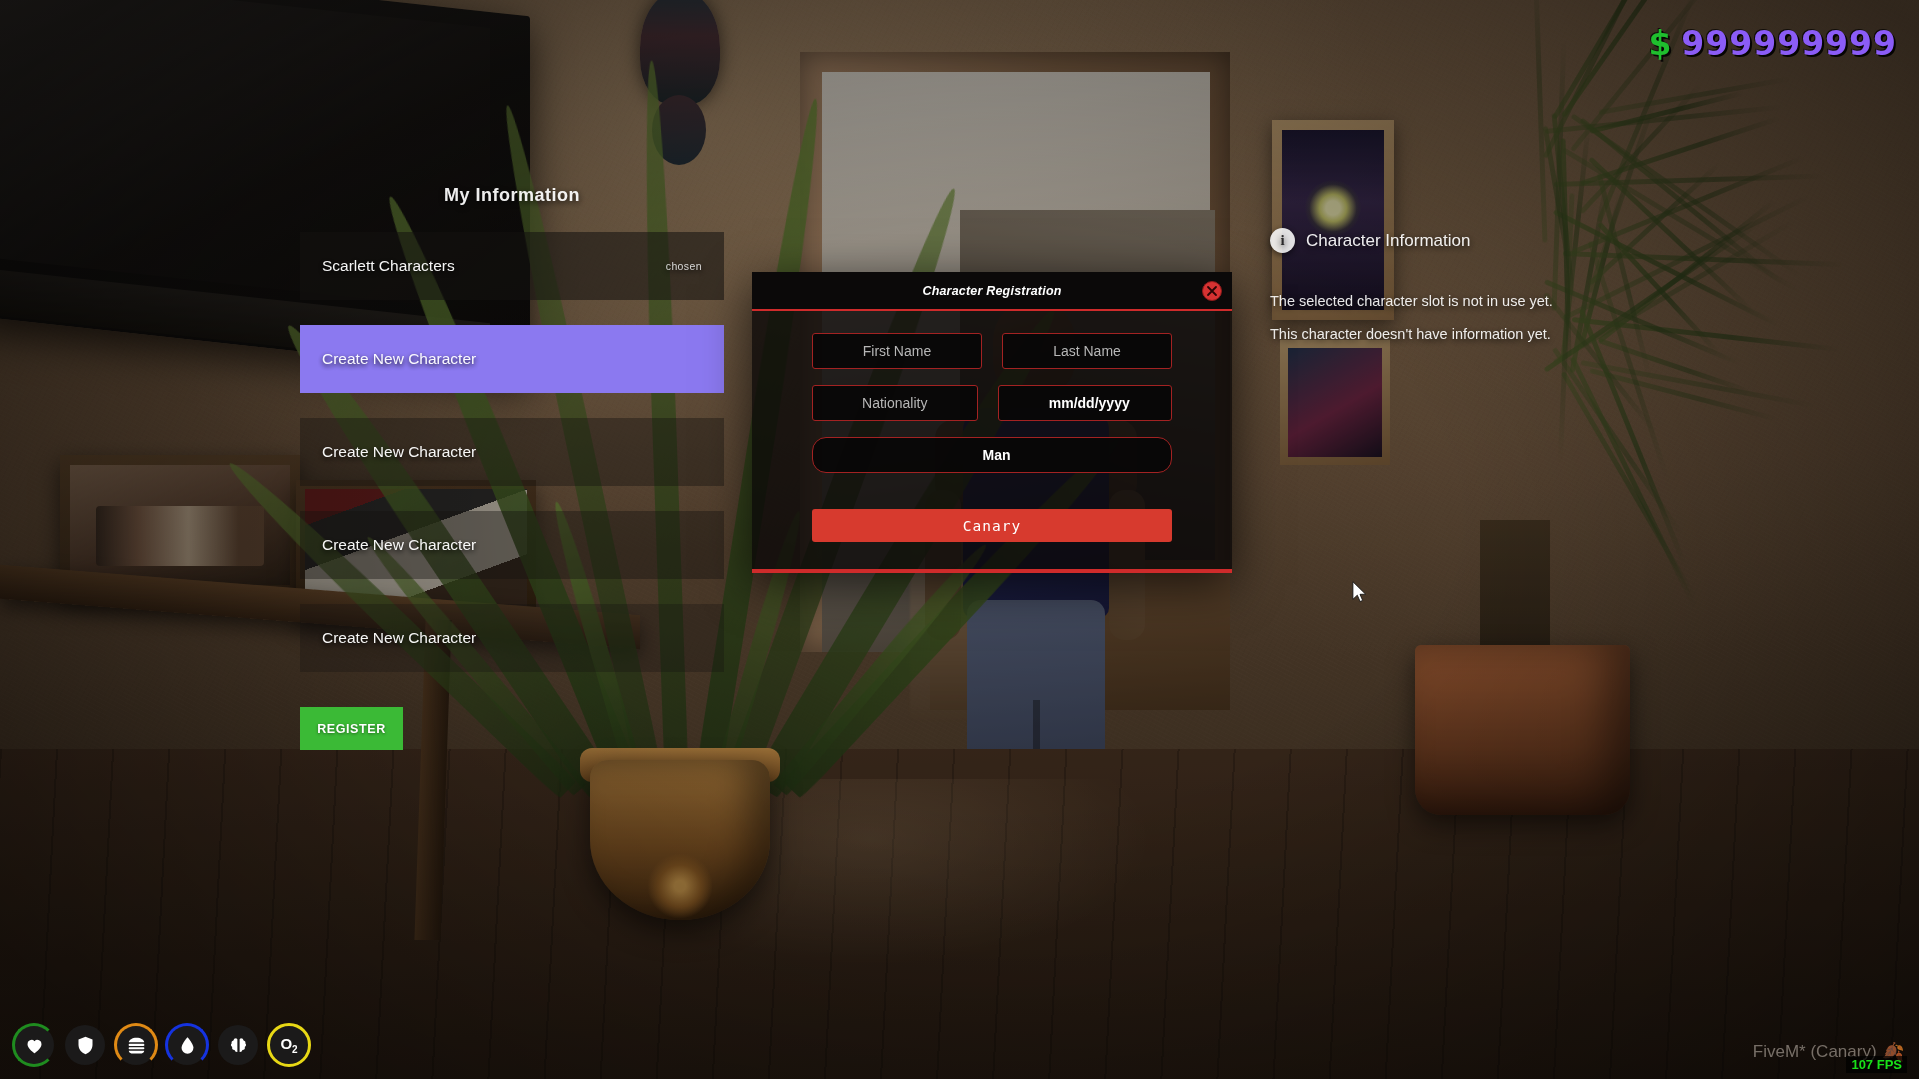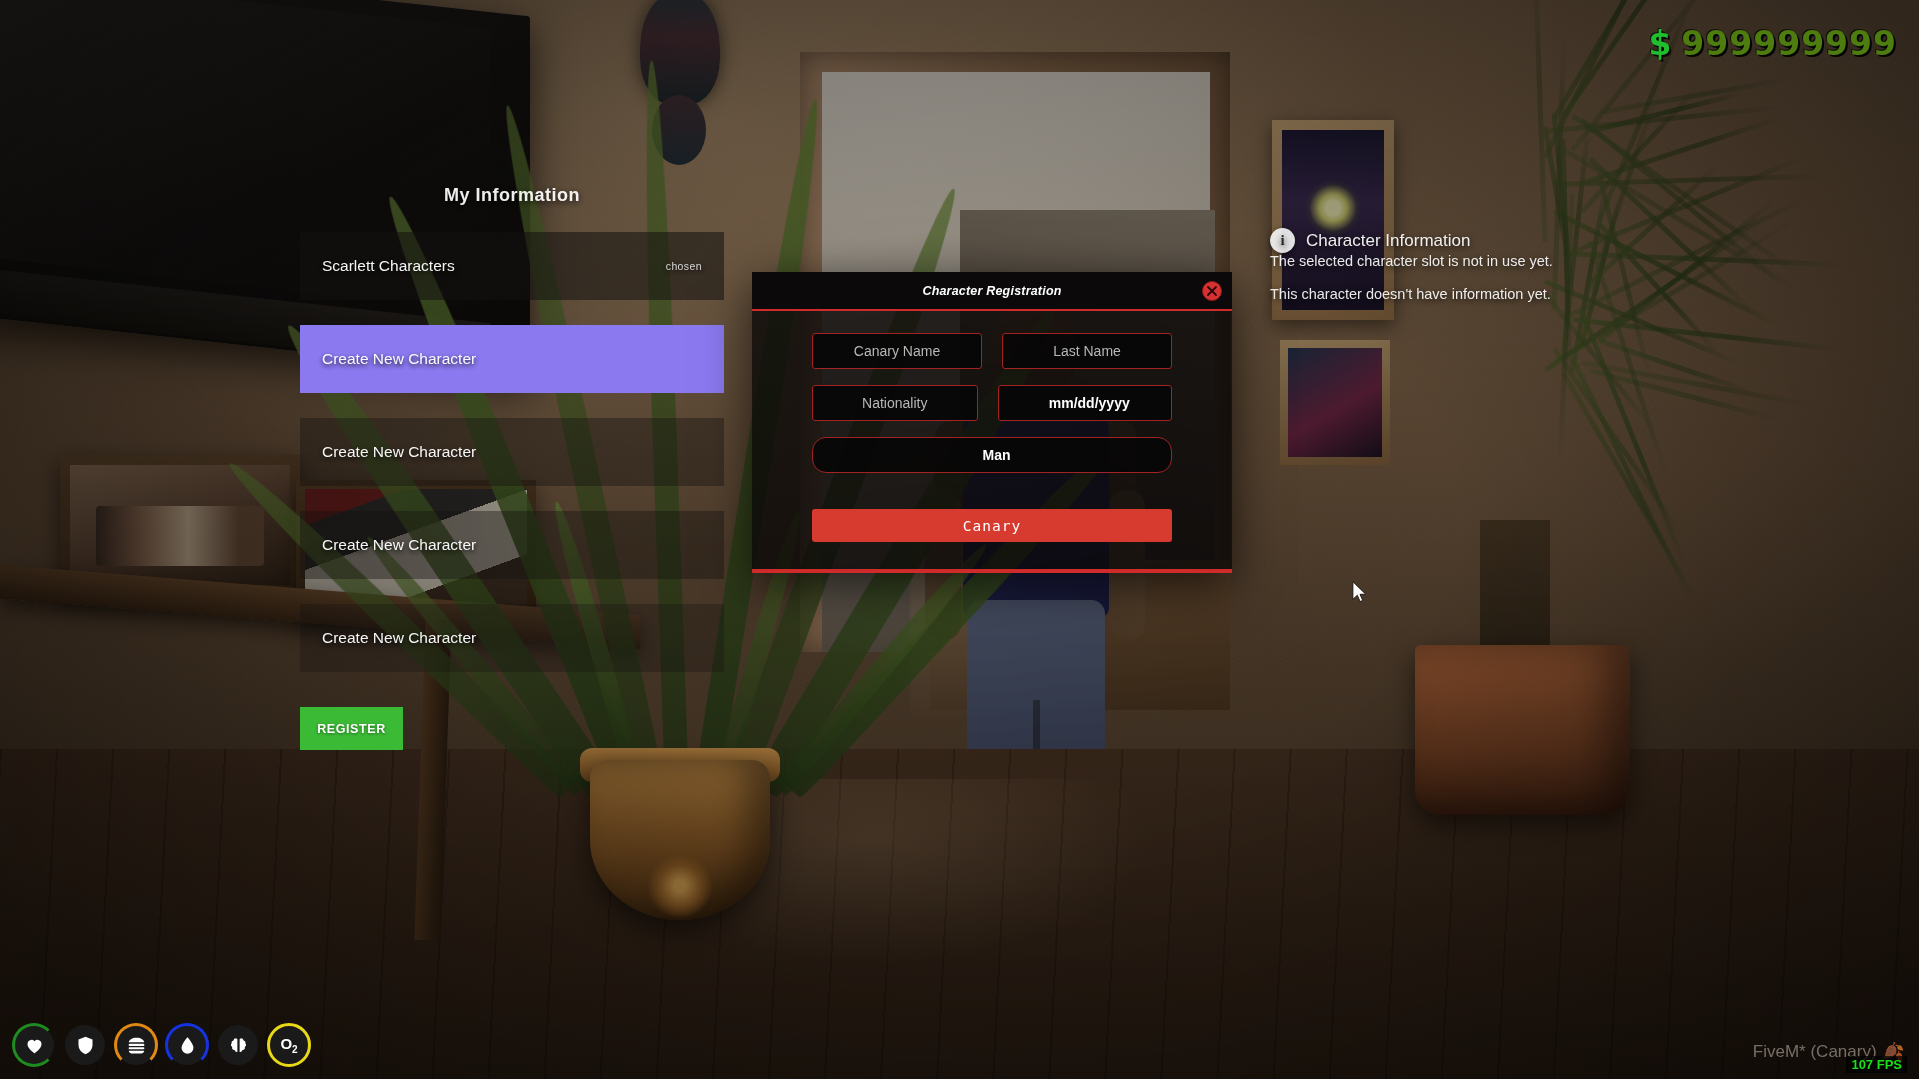--- a/index.html
+++ b/index.html
@@ -239,21 +239,21 @@
 
   
   .money{
     position:absolute; right:22px; top:24px;
     display:flex; align-items:center; gap:9px;
     font-family:"DejaVu Sans", sans-serif;
     font-size:33px; font-weight:bold; letter-spacing:1px;
     z-index:40;
   }
   .money .sym{ color:#1fbe2e; text-shadow:2px 2px 0 rgba(0,0,0,.85), -1px -1px 0 rgba(0,0,0,.7);}
-  .money .amt{ color:#4d7c0f; text-shadow:2px 2px 0 rgba(0,0,0,.9), -1px -1px 0 rgba(0,0,0,.7);}
+  .money .amt{ color:#8b5cf6; text-shadow:2px 2px 0 rgba(0,0,0,.9), -1px -1px 0 rgba(0,0,0,.7);}
 
   
   .char-panel{ position:absolute; left:300px; top:185px; width:424px; z-index:30; }
   .panel-title{
     text-align:center; color:#ffffff; font-size:18px; font-weight:bold;
     letter-spacing:.5px; margin-bottom:26px;
     text-shadow:0 2px 6px rgba(0,0,0,.85);
     opacity:.93;
   }
   .char-row{
@@ -291,21 +291,21 @@
     text-shadow:0 2px 6px rgba(0,0,0,.9); opacity:.92;
   }
   .info-i{
     width:25px; height:25px; border-radius:50%;
     background:#f2f2f2; color:#2b2b2b;
     display:flex; align-items:center; justify-content:center;
     font-size:15px; font-weight:bold; font-family:"Liberation Serif", serif;
     box-shadow:0 2px 6px rgba(0,0,0,.6);
   }
   .info-line{
-    color:#fff; font-size:14.5px;
+    margin-top:40px; color:#fff; font-size:14.5px;
     text-shadow:0 2px 6px rgba(0,0,0,.92); opacity:.9;
   }
   .info-line + .info-line{ margin-top:17px; }
 
   
   .modal{
     position:absolute; left:752px; top:272px; width:480px; height:301px;
     background:rgba(10,8,8,.80);
     border-bottom:4px solid #cf2b2b;
     z-index:50;
@@ -561,21 +561,21 @@
       <span class="modal-title">Character Registration</span>
       <div class="modal-close">
         <svg viewBox="0 0 12 12">
           <path d="M2 2 L10 10 M10 2 L2 10" stroke="#2a0505" stroke-width="1.8" fill="none" stroke-linecap="round"></path>
         </svg>
       </div>
     </div>
 
     <div class="modal-body">
       <div class="frow">
-        <div class="field">Canary Name</div>
+        <div class="field">First Name</div>
         <div class="field">Last Name</div>
       </div>
       <div class="frow">
         <div class="field">Nationality</div>
         <div class="field filled">mm/dd/yyyy</div>
       </div>
       <div class="frow">
         <div class="field filled full">Man</div>
       </div>
     </div>

